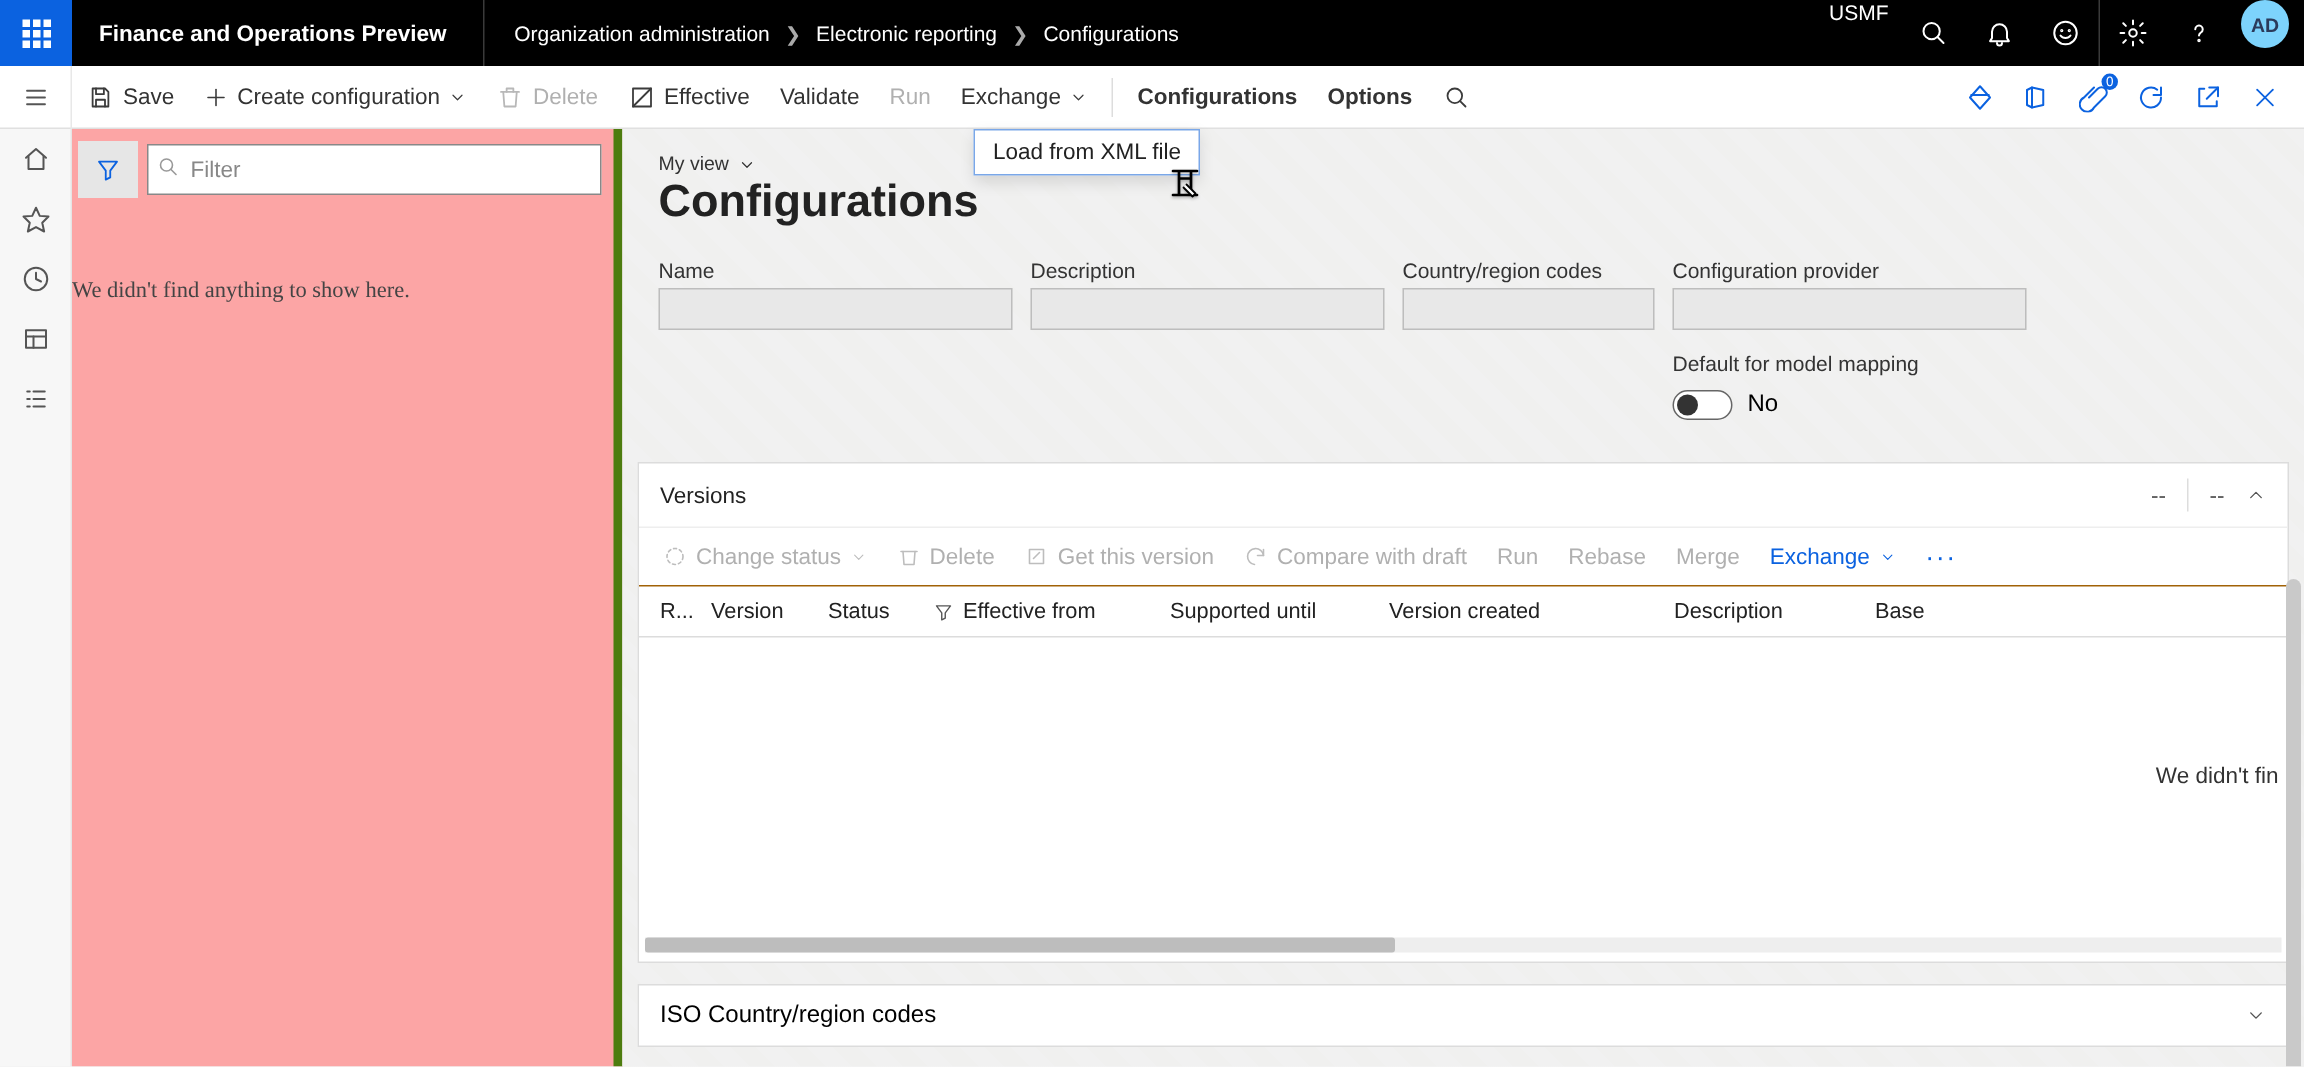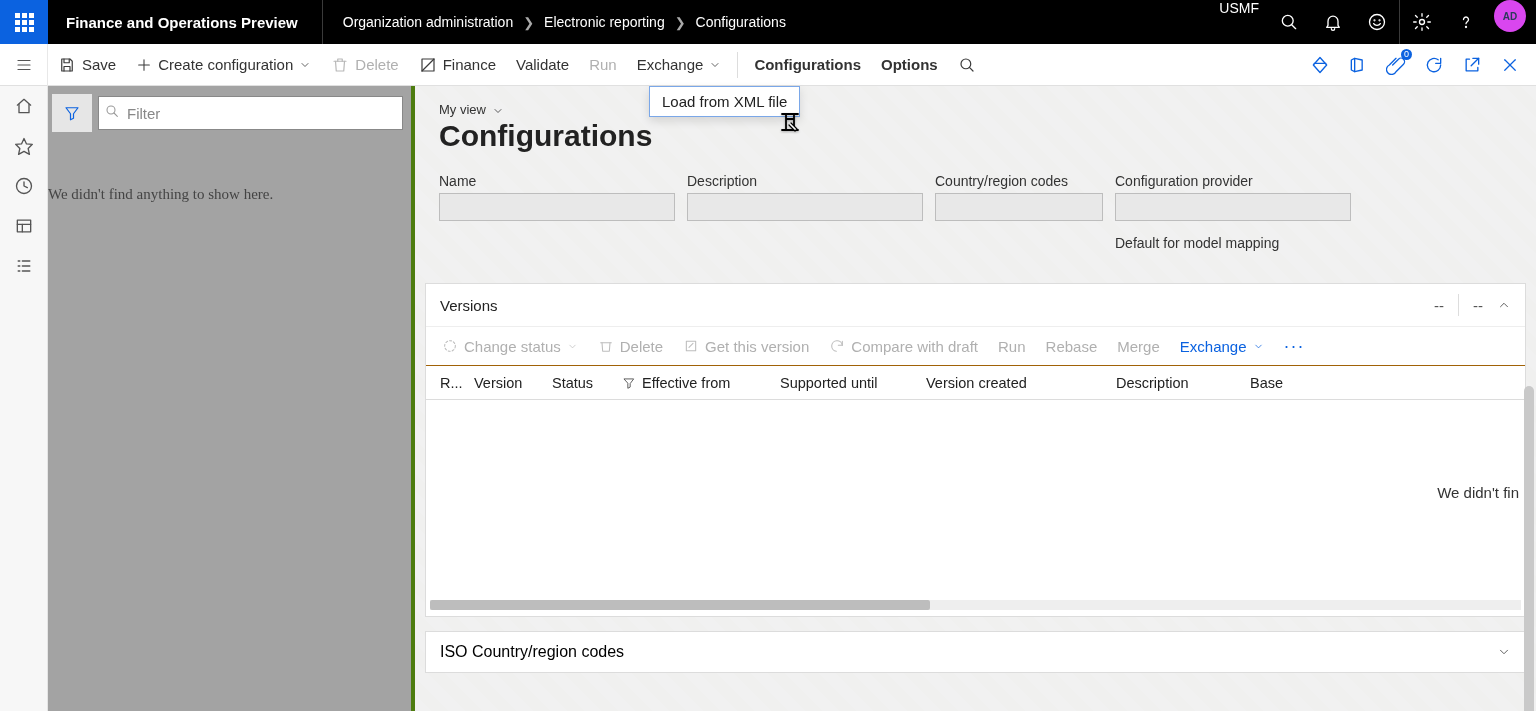--- a/index.html
+++ b/index.html
@@ -11,42 +11,42 @@
   .waffle-grid { display:grid; grid-template-columns: repeat(3,5px); grid-template-rows: repeat(3,5px); gap:2px; }
   .waffle-grid span { width:5px; height:5px; background:#fff; }
   .app-title { padding: 0 24px 0 18px; font-weight:600; font-size:15px; }
   .vdiv { width:1px; height:44px; background:#3a3a3a; }
   .breadcrumbs { display:flex; align-items:center; gap: 10px; padding-left: 20px; font-size:14px; }
   .bc-sep { color:#aaa; font-size:13px; }
   .topbar-right { margin-left:auto; display:flex; align-items:flex-start; height:44px; }
   .topbar-right .company { padding: 0 8px; font-size:14px; }
   .topicon { width:44px; height:44px; display:flex; align-items:center; justify-content:center; color:#fff; }
   .topicon svg { stroke:#fff; }
-  .avatar { width:32px; height:32px; border-radius:50%; background:#d946ef; color:#2b3a5a; display:flex; align-items:center; justify-content:center; font-size:10px; font-weight:600; margin: 0 10px 0 6px; }
+  .avatar { width:32px; height:32px; border-radius:50%; background:#7dd3fc; color:#2b3a5a; display:flex; align-items:center; justify-content:center; font-size:13px; font-weight:600; margin: 0 10px 0 6px; }
 
   
   .cmdrow { display:flex; align-items:center; height:42px; background:#fff; border-bottom:1px solid #e0e0e0; }
   .hamburger { width:48px; height:42px; display:flex; align-items:center; justify-content:center; color:#555; border-right:1px solid #e8e8e8;}
   .cbtn { display:flex; align-items:center; gap:6px; padding: 0 10px; height:42px; font-size:15px; color:#333; cursor:pointer; }
   .cbtn svg { stroke:#3b3b3b; }
   .cbtn.disabled { color:#b0b0b0; }
   .cbtn.disabled svg { stroke:#b8b8b8; }
   .cvdiv { width:1px; height:26px; background:#ddd; margin: 0 6px;}
   .cmdright { margin-left:auto; display:flex; align-items:center; padding-right:8px; gap:2px; height:42px;}
   .cmdright .ibtn { width:36px; height:36px; display:flex; align-items:center; justify-content:center; color:#0b62e0; position:relative;}
   .cmdright .ibtn svg { stroke:#0b62e0; }
   .badge0 { position:absolute; top:2px; right:2px; background:#0b62e0; color:#fff; font-size:9px; border-radius:6px; padding:0 3px; line-height:11px;}
 
   
   .workspace { display:flex; height: calc(711px - 44px - 42px); }
   .leftrail { width:48px; background:#f7f7f7; border-right:1px solid #e5e5e5; display:flex; flex-direction:column; align-items:center; }
   .railbtn { width:48px; height:40px; display:flex; align-items:center; justify-content:center; color:#555;}
   .railbtn.active { background:#e6e6e6; }
 
-  .listpane { width:367px; background:#a3a3a3; border-right:4px solid #4d7c0f; display:flex; flex-direction:column; }
+  .listpane { width:367px; background:#fca5a5; border-right:6px solid #4d7c0f; display:flex; flex-direction:column; }
   .filterrow { display:flex; align-items:center; padding: 8px 8px 8px 4px; gap:6px; }
   .filtericonbox { width:40px; height:38px; display:flex; align-items:center; justify-content:center; color:#0b62e0;}
   .filterinput-wrap { flex:1; position:relative; }
   .filterinput { width:100%; height:34px; border:1px solid #888; padding: 0 8px 0 28px; font-size:15px; }
   .filterinput::placeholder { color:#888; font-style:normal;}
   .filtermag { position:absolute; left:6px; top:7px; color:#888; }
   .emptylist { text-align:left; color:#444; font-size:15px; padding-top: 46px; font-family: Liberation Serif, serif; }
 
   .mainpane { flex:1; position:relative; overflow:hidden; background: #f1f1f1 repeating-linear-gradient(45deg, #f1f1f1, #f1f1f1 12px, #f0f0ef 12px, #f0f0ef 24px); }
   .mainpad { padding: 14px 24px 0 24px; }
@@ -187,21 +187,21 @@
         <path d="M9 7V4h6v3"></path>
         <path d="M6 7l1 13h10l1-13"></path>
       </svg>
     <span>Delete</span>
   </div>
   <div class="cbtn">
     <svg width="18" height="18" viewBox="0 0 24 24">
         <rect x="4" y="4" width="16" height="16"></rect>
         <line x1="4" y1="20" x2="20" y2="4"></line>
       </svg>
-    <span>Finance</span>
+    <span>Effective</span>
   </div>
   <div class="cbtn">
     <span>Validate</span>
   </div>
   <div class="cbtn disabled">
     <span>Run</span>
   </div>
   <div class="cbtn">
     <span>Exchange</span>
     <svg width="12" height="12" viewBox="0 0 24 24">
@@ -342,20 +342,26 @@
           <div class="roinput w236"></div>
         </div>
         <div class="field">
           <label>Country/region codes</label>
           <div class="roinput w168"></div>
         </div>
         <div class="field">
           <label>Configuration provider</label>
           <div class="roinput w236"></div>
           <label style="margin-top:14px">Default for model mapping</label>
+          <div class="toggle-row">
+            <div class="toggle">
+                <div class="toggle-knob"></div>
+              </div>
+            <span>No</span>
+          </div>
         </div>
       </div>
     </div>
 
     <div class="verscard">
       <div class="vershead">
         <span>Versions</span>
         <span class="spacer"></span>
         <div class="vicons">
           <span>--</span>

